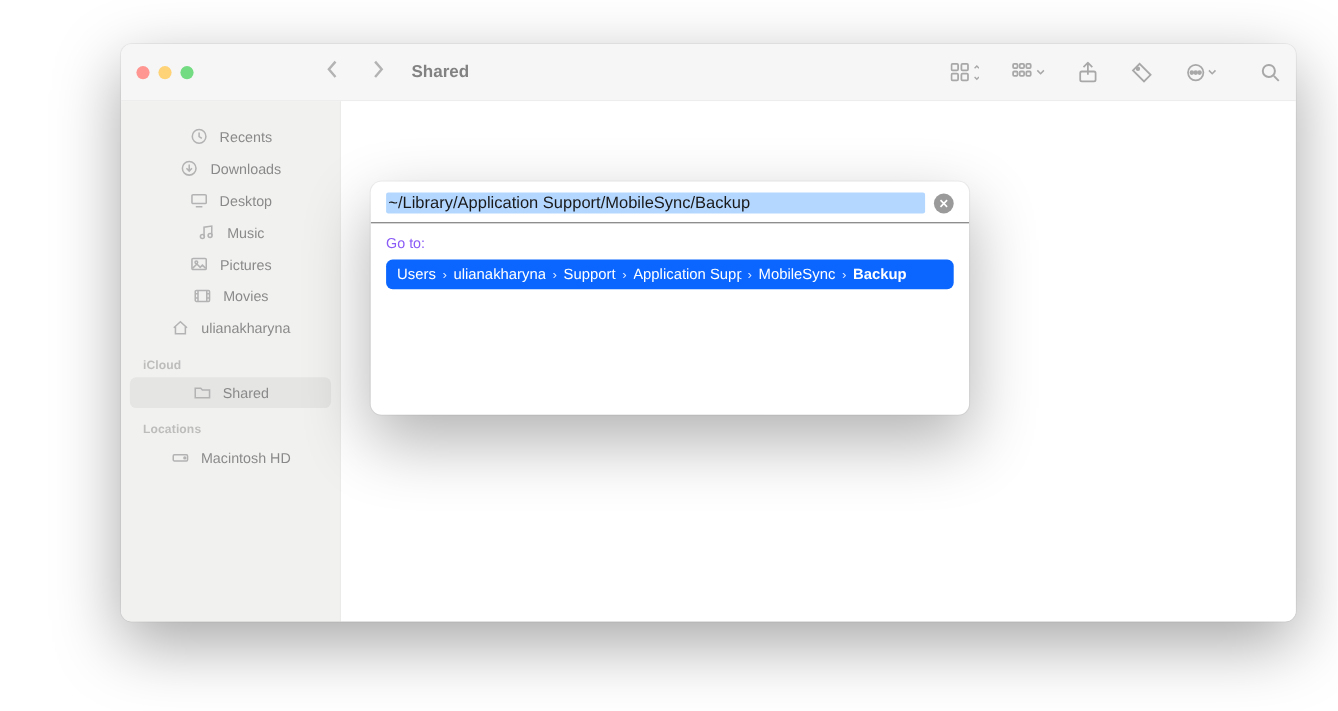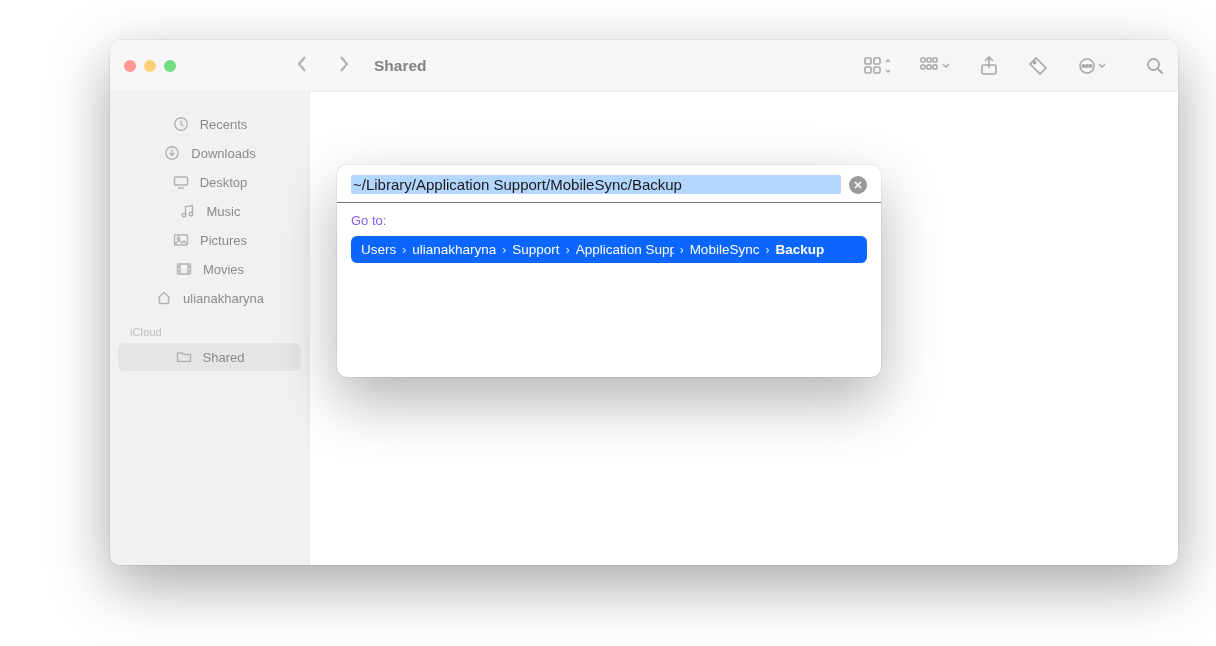--- a/index.html
+++ b/index.html
@@ -55,21 +55,21 @@
   .sidebar {
     width: 200px;
     background: #eaeae8;
     padding: 10px 0;
     border-right: 1px solid rgba(0,0,0,0.04);
     font-size: 13px;
     color: #5a5a5a;
     overflow: hidden;
   }
   .sb-section { margin-top: 8px; }
-  .sb-heading { font-size: 11px; font-weight: 400; color: #9a9a99; padding: 6px 20px 4px; letter-spacing: .01em; }
+  .sb-heading { font-size: 11px; font-weight: 700; color: #9a9a99; padding: 6px 20px 4px; letter-spacing: .01em; }
   .sb-item {
     display: flex; align-items: center; gap: 10px;
     padding: 5px 16px; margin: 1px 8px;
     border-radius: 6px;
     color: #4b4b4b;
     justify-content: center;
   }
   .sb-item.selected { background: rgba(0,0,0,0.08); }
   .sb-ico { width: 18px; height: 18px; display: flex; align-items: center; justify-content: center; color: #8b8b8b; }
   .sb-ico svg { width: 16px; height: 16px; }
@@ -273,20 +273,30 @@
         <div class="sb-item selected">
           <span class="sb-ico">
               <svg viewBox="0 0 16 16" fill="none" stroke="currentColor" stroke-width="1.4">
                 <path d="M1.5 5 L1.5 12.5 L14.5 12.5 L14.5 5.5 L8 5.5 L6.5 4 L1.5 4 Z"></path>
               </svg>
             </span>
           <span>Shared</span>
         </div>
       </div>
       <div class="sb-section">
+        <div class="sb-heading">Locations</div>
+        <div class="sb-item">
+          <span class="sb-ico">
+              <svg viewBox="0 0 16 16" fill="none" stroke="currentColor" stroke-width="1.4">
+                <rect x="1.5" y="5.5" width="13" height="5.5" rx="1"></rect>
+                <circle cx="12" cy="8.3" r="0.8" fill="currentColor"></circle>
+              </svg>
+            </span>
+          <span>Macintosh HD</span>
+        </div>
       </div>
     </div>
     <div class="main"></div>
   </div>
   <div class="overlay"></div>
 </div>
 
 <div class="goto-dialog">
   <div class="goto-input-row">
     <span class="goto-input">~/Library/Application Support/MobileSync/Backup</span>

